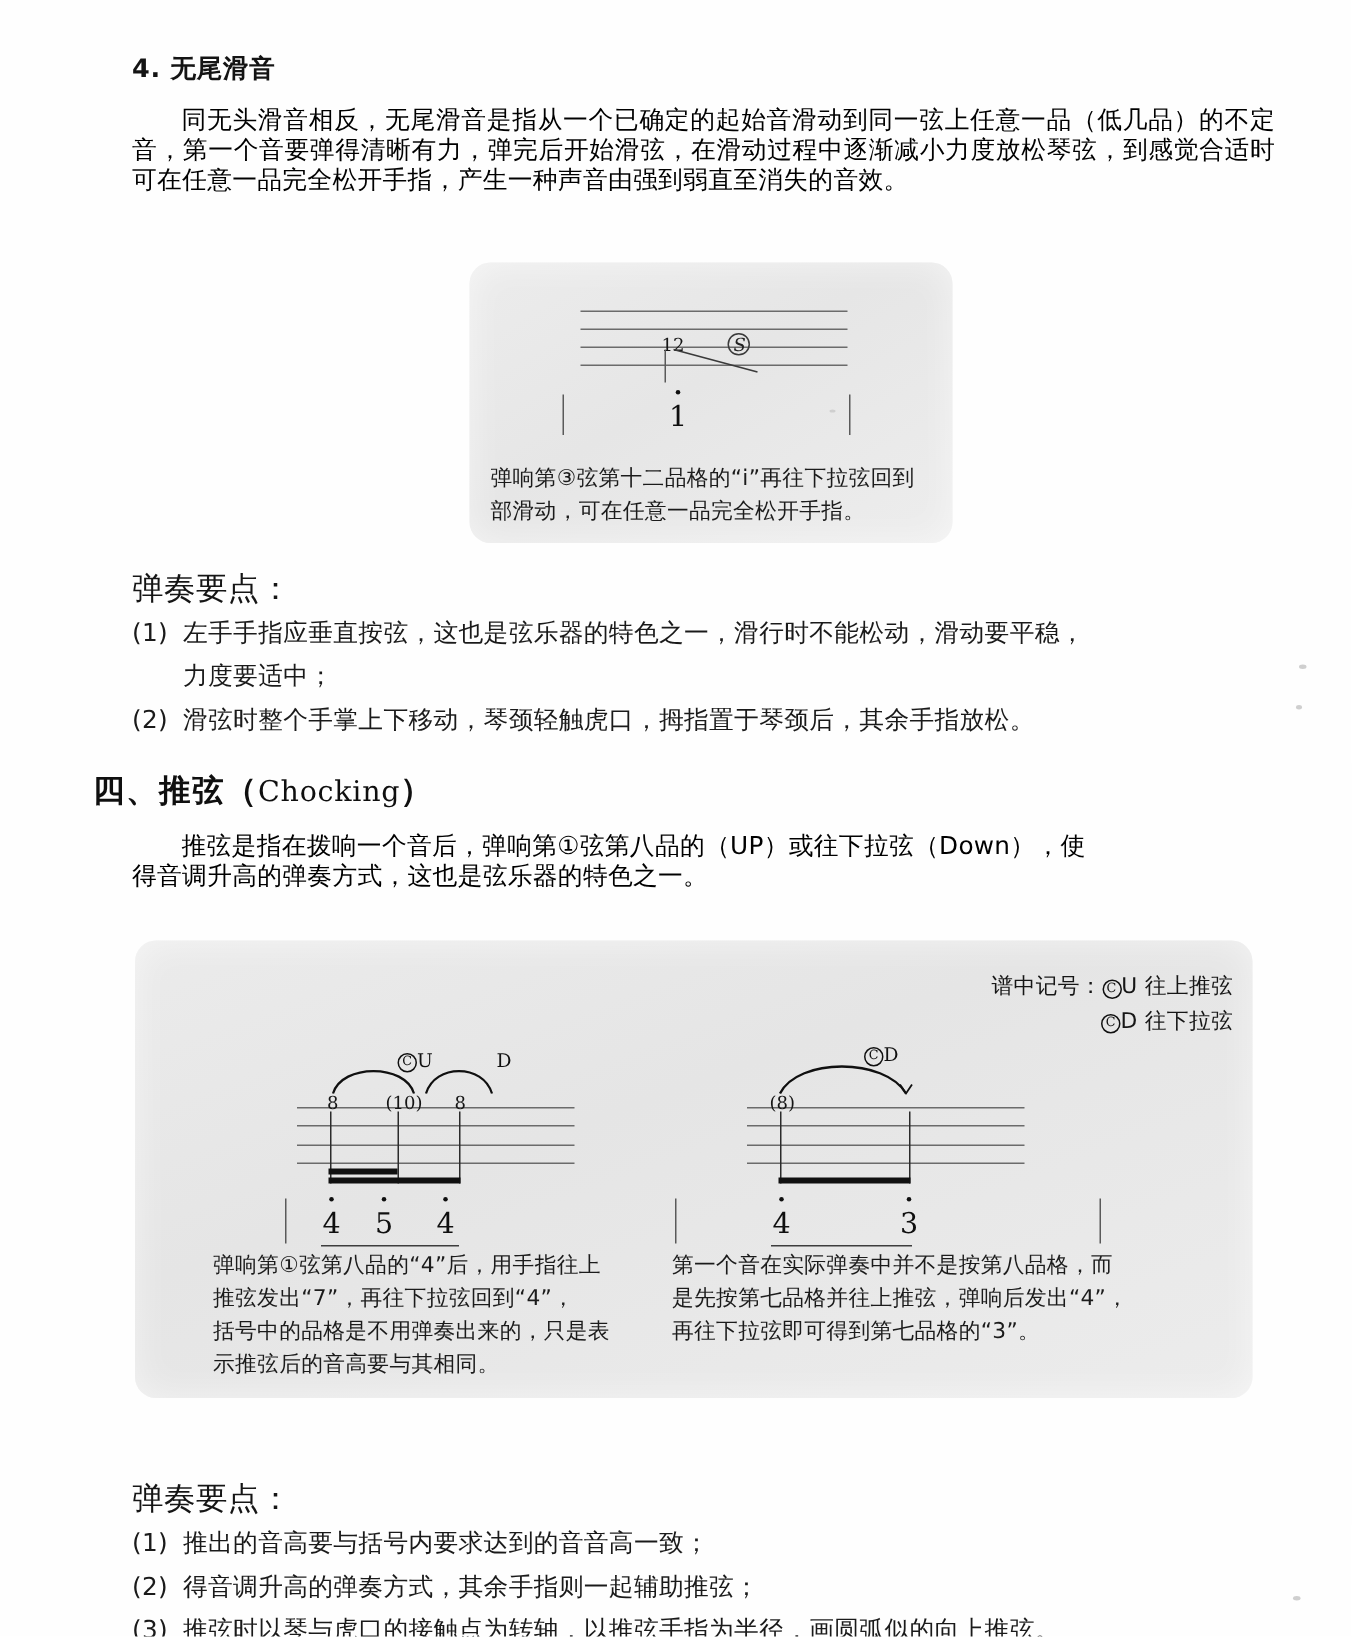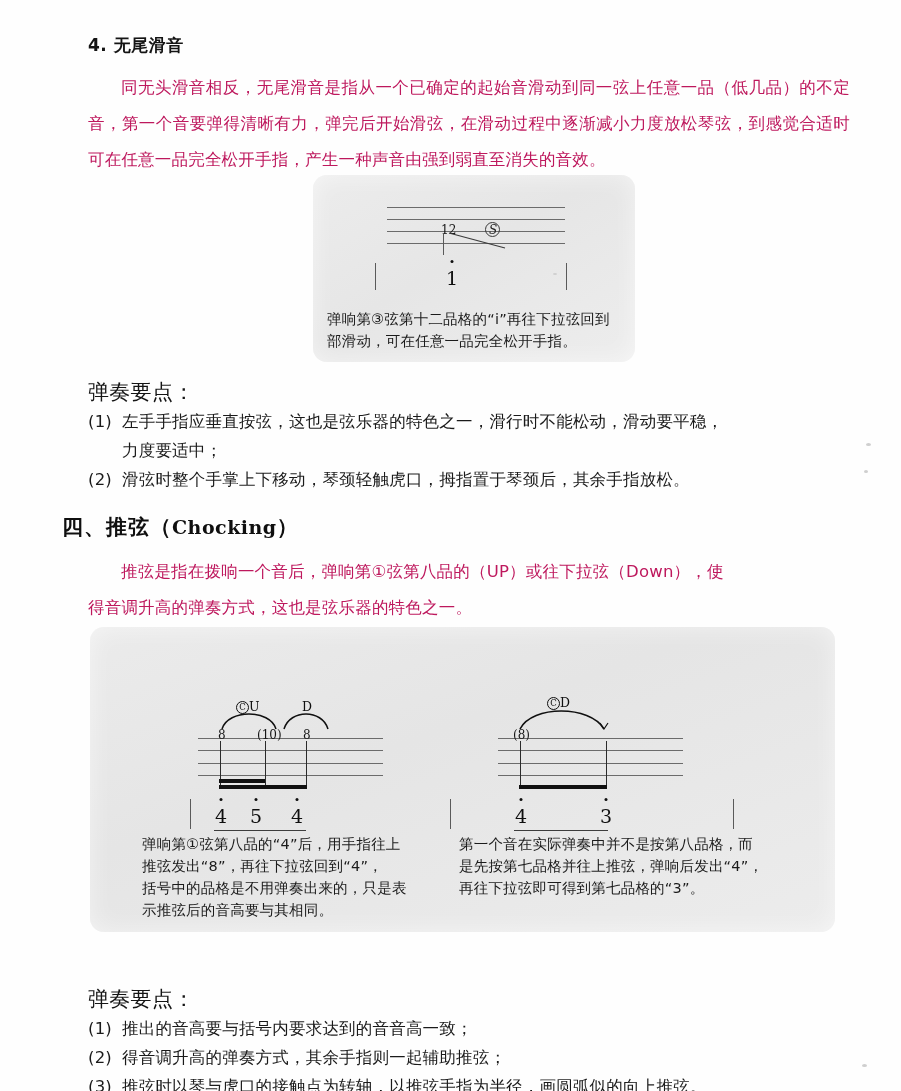--- a/index.html
+++ b/index.html
@@ -28,39 +28,39 @@
     left: 88px;
     top: 34px;
     font-size: 17px;
     font-weight: 700;
     letter-spacing: 0.5px;
     color: #141414;
   }
 
   .para {
     font-size: 16.5px;
-    line-height: 36px;
+    line-height: 20px;
     letter-spacing: 0.2px;
-    color: #be185d;
+    color: #000000;
     text-align: justify;
   }
   .para p { margin: 0; }
   .para .indent { text-indent: 2em; }
 
   .section-heading {
     left: 62px;
     font-size: 21px;
     font-weight: 700;
     letter-spacing: 1px;
     color: #0f0f0f;
   }
   .section-heading .en {
     font-family: "DejaVu Serif", "Liberation Serif", serif;
     font-size: 19px;
-    font-weight: 700;
+    font-weight: 400;
     letter-spacing: 0.5px;
     text-align: center;
   }
 
   .points-title {
     font-size: 21px;
     letter-spacing: 0.3px;
     color: #151515;
   }
   .points-list {
@@ -156,20 +156,21 @@
     font-size: 8.5px;
     font-family: "DejaVu Serif", "Liberation Serif", serif;
     vertical-align: 1px;
   }
   .bend-label {
     position: absolute;
     font-family: "DejaVu Serif", "Liberation Serif", serif;
     font-size: 12.5px;
     color: #101010;
     white-space: nowrap;
+    margin-left: 29px;
   }
 
   .legend {
     position: absolute;
     font-size: 14.5px;
     line-height: 23px;
     letter-spacing: 0.2px;
     color: #161616;
     text-align: left;
   }
@@ -254,20 +255,30 @@
     <span>四、推弦（</span><span class="en">Chocking</span><span>）</span>
   </div>
 
   <div class="abs para" style="left:88px; top:554px; width:766px;">
     <div class="indent">推弦是指在拨响一个音后，弹响第①弦第八品的（UP）或往下拉弦（Down），使</div>
     <div>得音调升高的弹奏方式，这也是弦乐器的特色之一。</div>
   </div>
 
   <div class="abs figure-box fig2">
 
+    <div class="legend" style="left:436px; top:20px; width:296px; text-align:right;">
+      <div>
+        <span>谱中记号：</span><span class="circled">C</span><span>U</span>
+        <span>往上推弦</span>
+      </div>
+      <div>
+        <span class="circled">C</span><span>D</span>
+        <span>往下拉弦</span>
+      </div>
+    </div>
 
     <div class="bend-label" style="left:146px; top:72px;">
       <span class="circled">C</span><span>U</span>
     </div>
     <div class="bend-label" style="left:212px; top:72px;">D</div>
 
     <svg class="abs" style="left:128px; top:78px;" width="130" height="26" viewBox="0 0 130 26">
       <path d="M4 24 C 10 4, 52 4, 58 24" fill="none" stroke="#101010" stroke-width="1.5"></path>
       <path d="M66 24 C 72 4, 104 4, 110 24" fill="none" stroke="#101010" stroke-width="1.5"></path>
     </svg>
@@ -335,26 +346,26 @@
       <span>3</span>
     </div>
     <div class="underline-thin" style="left:424px; top:203px; width:94px;"></div>
 
     <div class="barline" style="left:100px; top:172px; height:30px;"></div>
     <div class="barline" style="left:360px; top:172px; height:30px;"></div>
     <div class="barline" style="left:643px; top:172px; height:30px;"></div>
 
     <div class="fig-caption" style="left:52px; top:206px; width:320px;">
       <div>弹响第①弦第八品的“4”后，用手指往上</div>
-      <div>推弦发出“8”，再往下拉弦回到“4”，</div>
+      <div>推弦发出“7”，再往下拉弦回到“4”，</div>
       <div>括号中的品格是不用弹奏出来的，只是表</div>
       <div>示推弦后的音高要与其相同。</div>
     </div>
 
-    <div class="fig-caption" style="left:369px; top:206px; width:350px;">
+    <div class="fig-caption" style="left:358px; top:206px; width:350px;">
       <div>第一个音在实际弹奏中并不是按第八品格，而</div>
       <div>是先按第七品格并往上推弦，弹响后发出“4”，</div>
       <div>再往下拉弦即可得到第七品格的“3”。</div>
     </div>
   </div>
 
   <div class="abs points-title" style="left:88px; top:985px;">弹奏要点：</div>
 
   <div class="abs points-list" style="left:88px; top:1014px; width:766px;">
     <div class="row">

